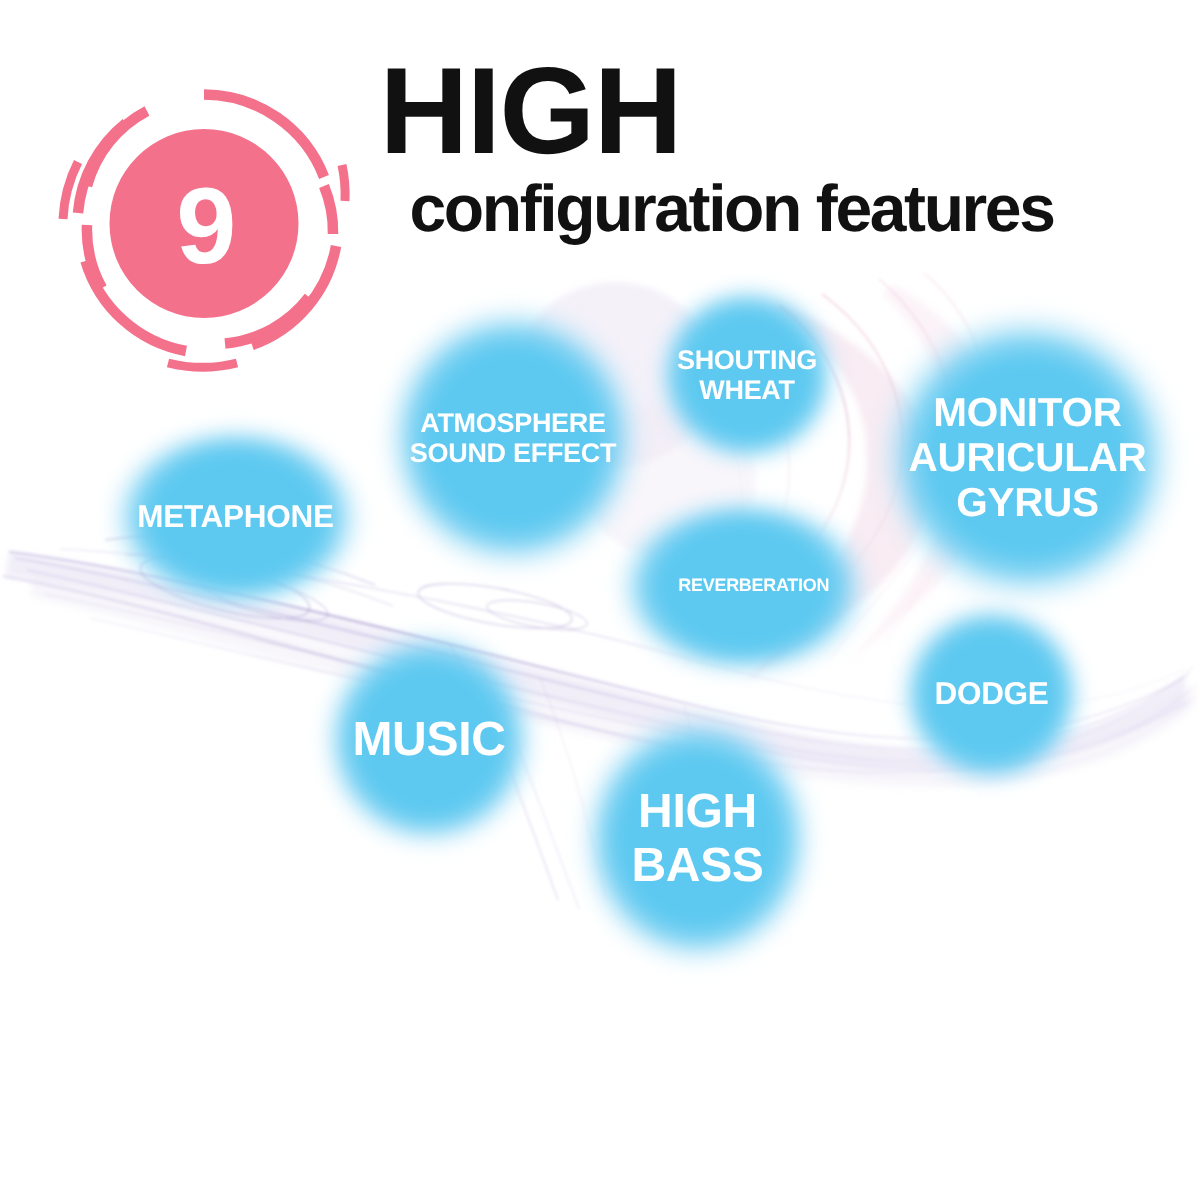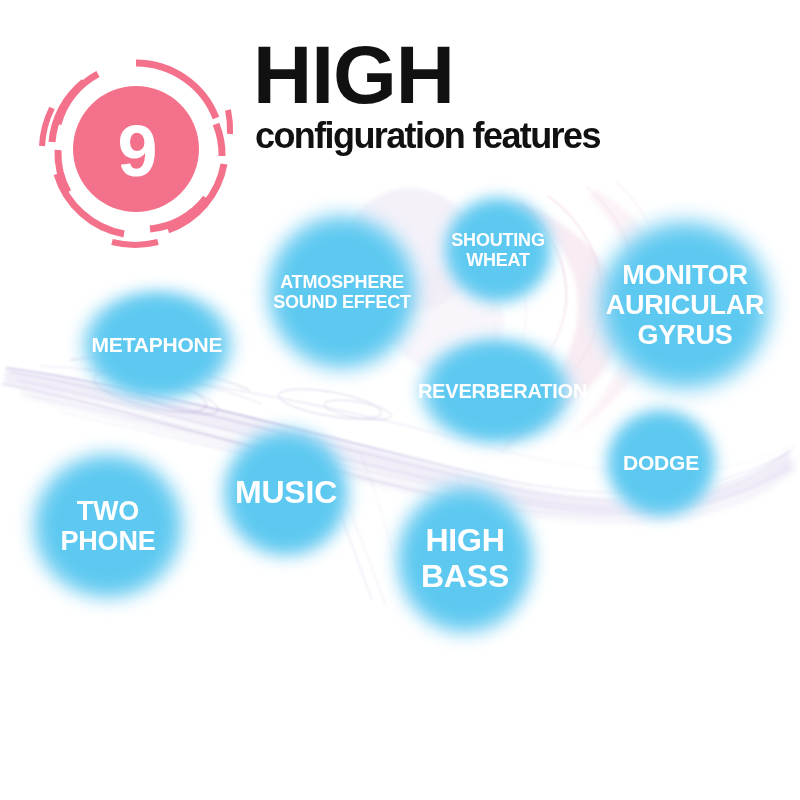--- a/index.html
+++ b/index.html
@@ -67,26 +67,26 @@
   }
   #title-main {
     font-size: 82px;
     font-weight: bold;
     line-height: 0.95;
     color: #111111;
     letter-spacing: -1px;
     margin: 0;
   }
   #title-sub {
-    font-size: 36px;
+    font-size: 44px;
     font-weight: bold;
     line-height: 1.0;
     color: #111111;
     letter-spacing: -1.6px;
-    margin: 4px 0 0 2px;
+    margin: 4px 0 0 20px;
     white-space: nowrap;
   }
 
   
   #bubble-field {
     position: absolute;
     left: 0; top: 0;
     width: 800px;
     height: 800px;
   }
@@ -121,21 +121,21 @@
     filter: blur(4px);
   }
   .bubble .blabel {
     position: relative;
     z-index: 2;
     white-space: pre-line;
     padding: 0 4px;
   }
 
   
-  .sz-xs .blabel { font-size: 20px; margin-left: 15px; }
+  .sz-xs .blabel { font-size: 12px; margin-left: 15px; }
   .sz-sm .blabel { font-size: 18px; }
   .sz-md .blabel { font-size: 21px; text-align: center; }
   .sz-lg .blabel { font-size: 27px; text-align: center; }
   .sz-xl .blabel { font-size: 32px; text-align: center; }
 </style>
 </head>
 <body>
 
 <div id="poster">
 
@@ -272,25 +272,20 @@
 GYRUS</div>
       </div>
       <div class="bubble sz-xs" style="left: 420px; top: 337px; width: 150px; height: 108px;">
         <div class="glow"></div>
         <div class="blabel">REVERBERATION</div>
       </div>
       <div class="bubble sz-xl" style="left: 222px; top: 428px; width: 128px; height: 130px;">
         <div class="glow"></div>
         <div class="blabel">MUSIC</div>
       </div>
-      <div class="bubble sz-lg" style="left: 32px; top: 452px; width: 152px; height: 148px;">
-        <div class="glow"></div>
-        <div class="blabel">TWO
-PHONE</div>
-      </div>
       <div class="bubble sz-xl" style="left: 395px; top: 484px; width: 140px; height: 150px;">
         <div class="glow"></div>
         <div class="blabel">HIGH
 BASS</div>
       </div>
       <div class="bubble sz-md" style="left: 605px; top: 408px; width: 112px; height: 110px;">
         <div class="glow"></div>
         <div class="blabel">DODGE</div>
       </div>
     </div>

